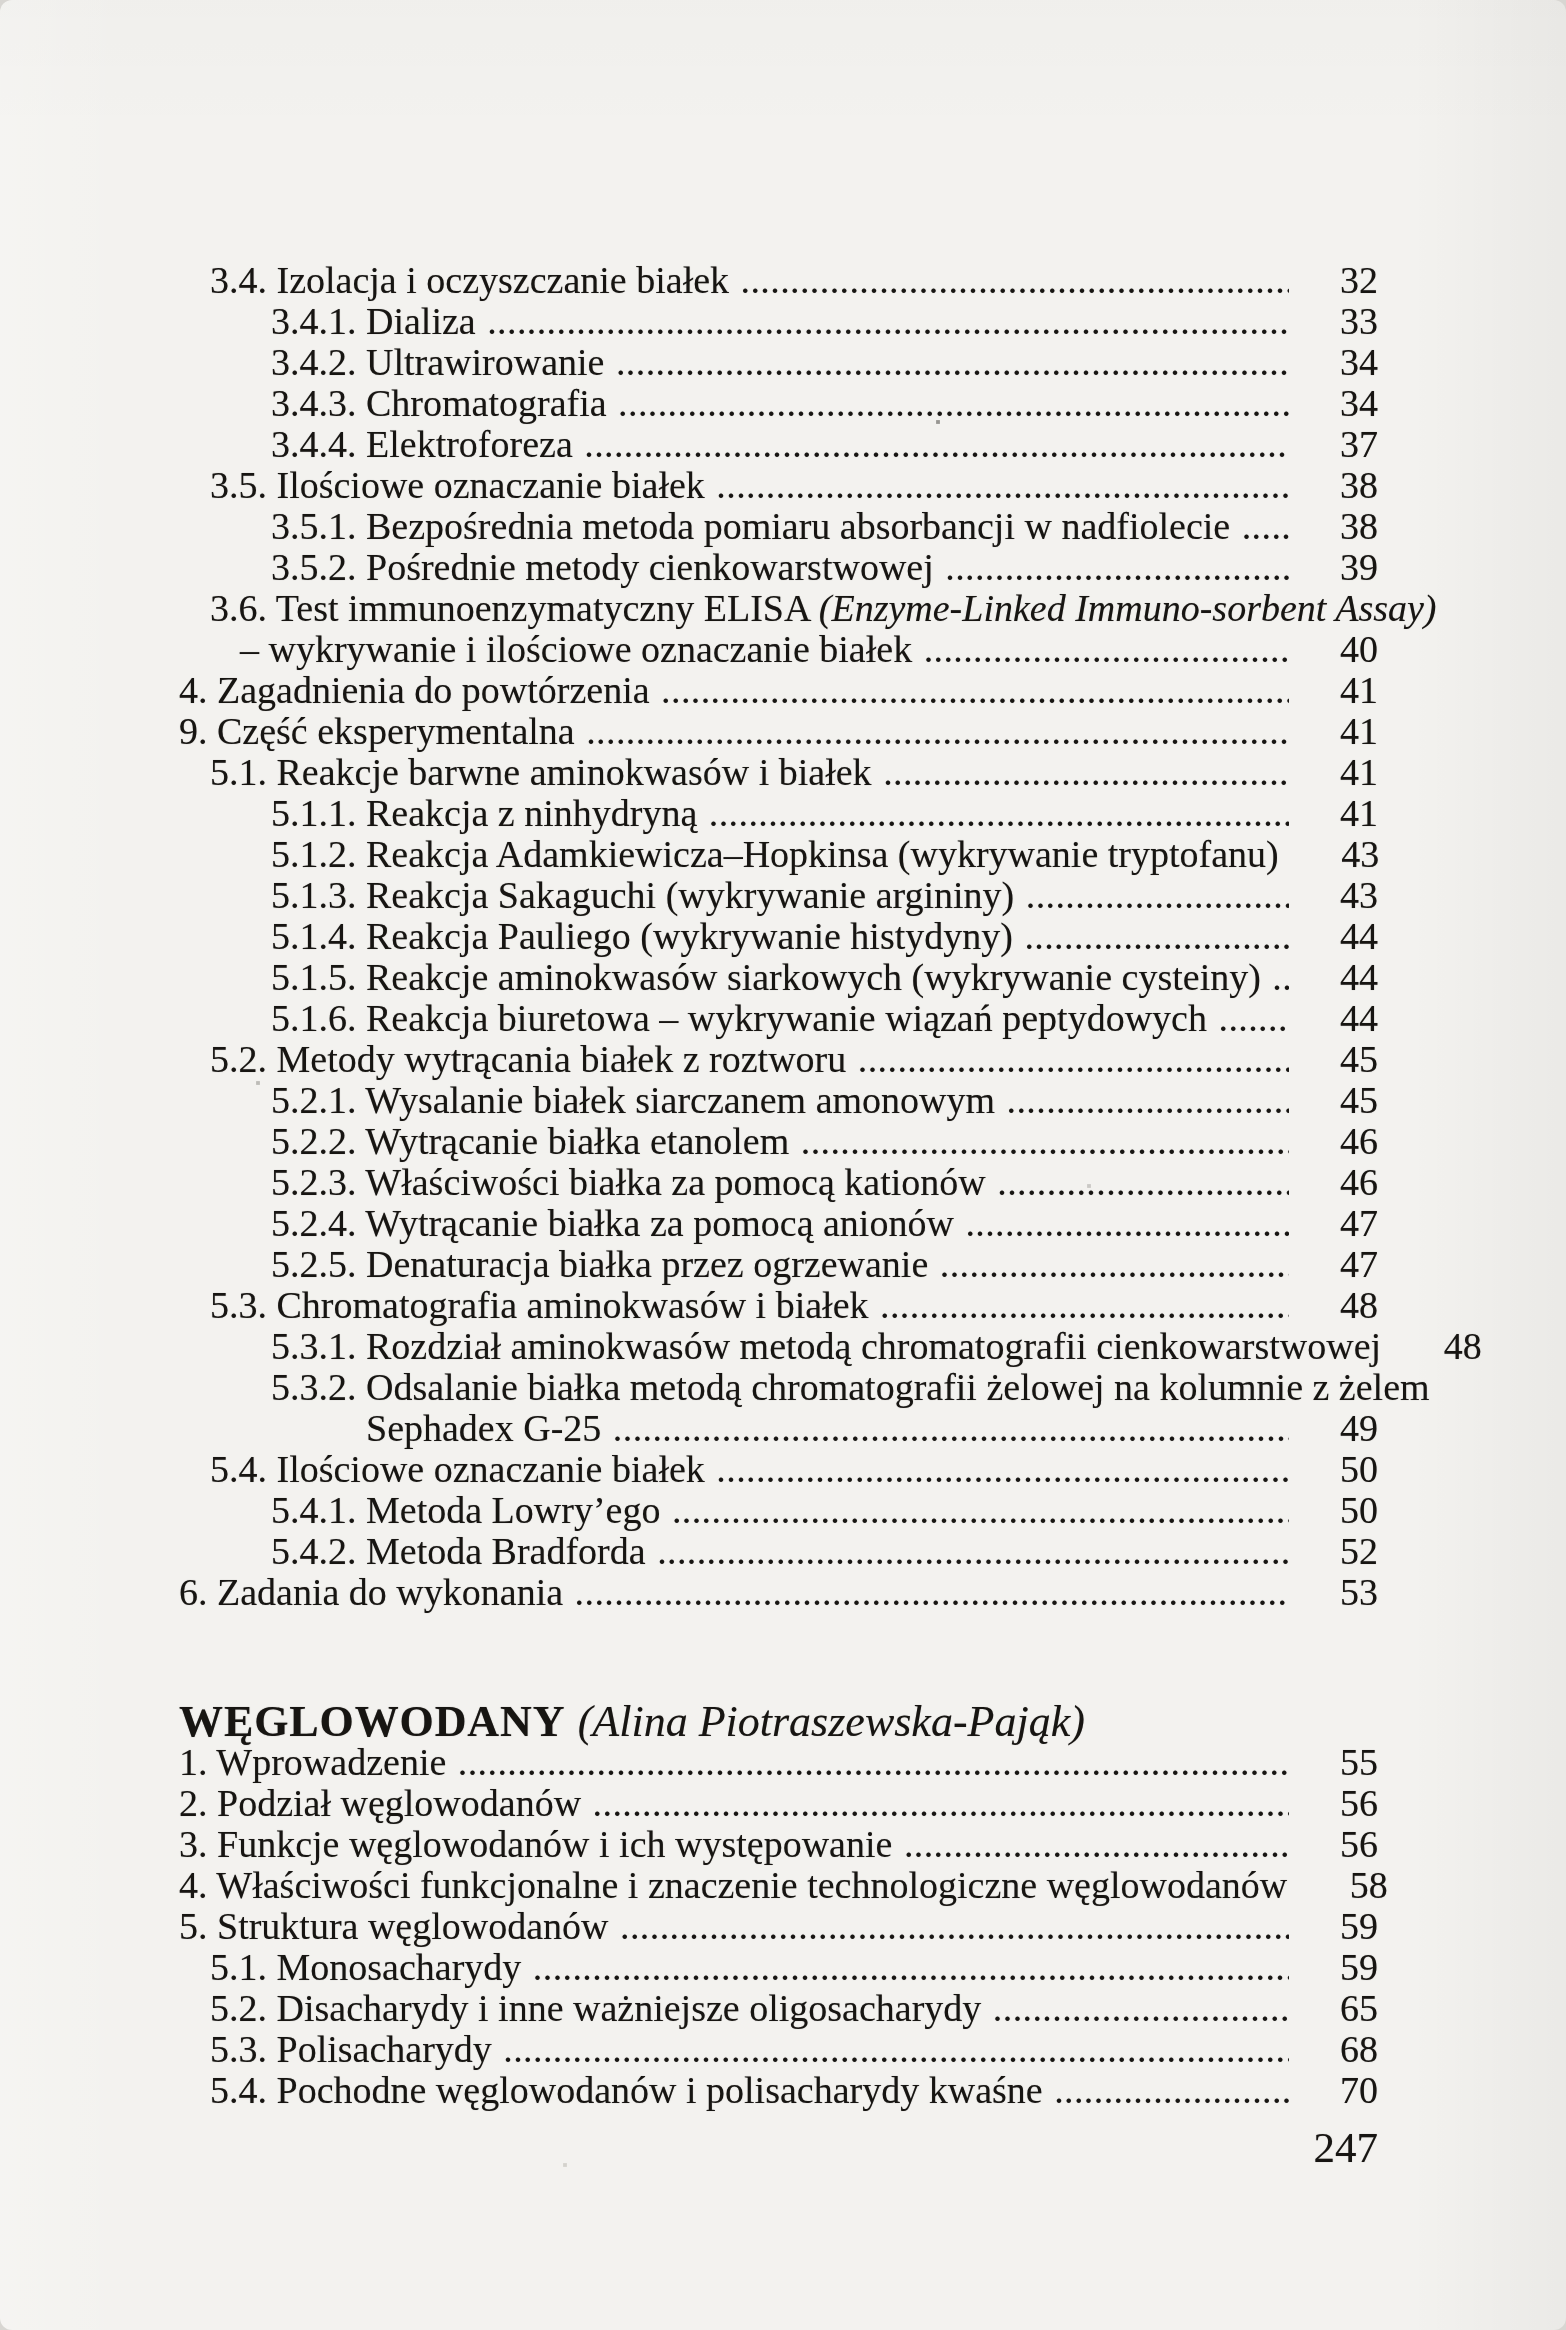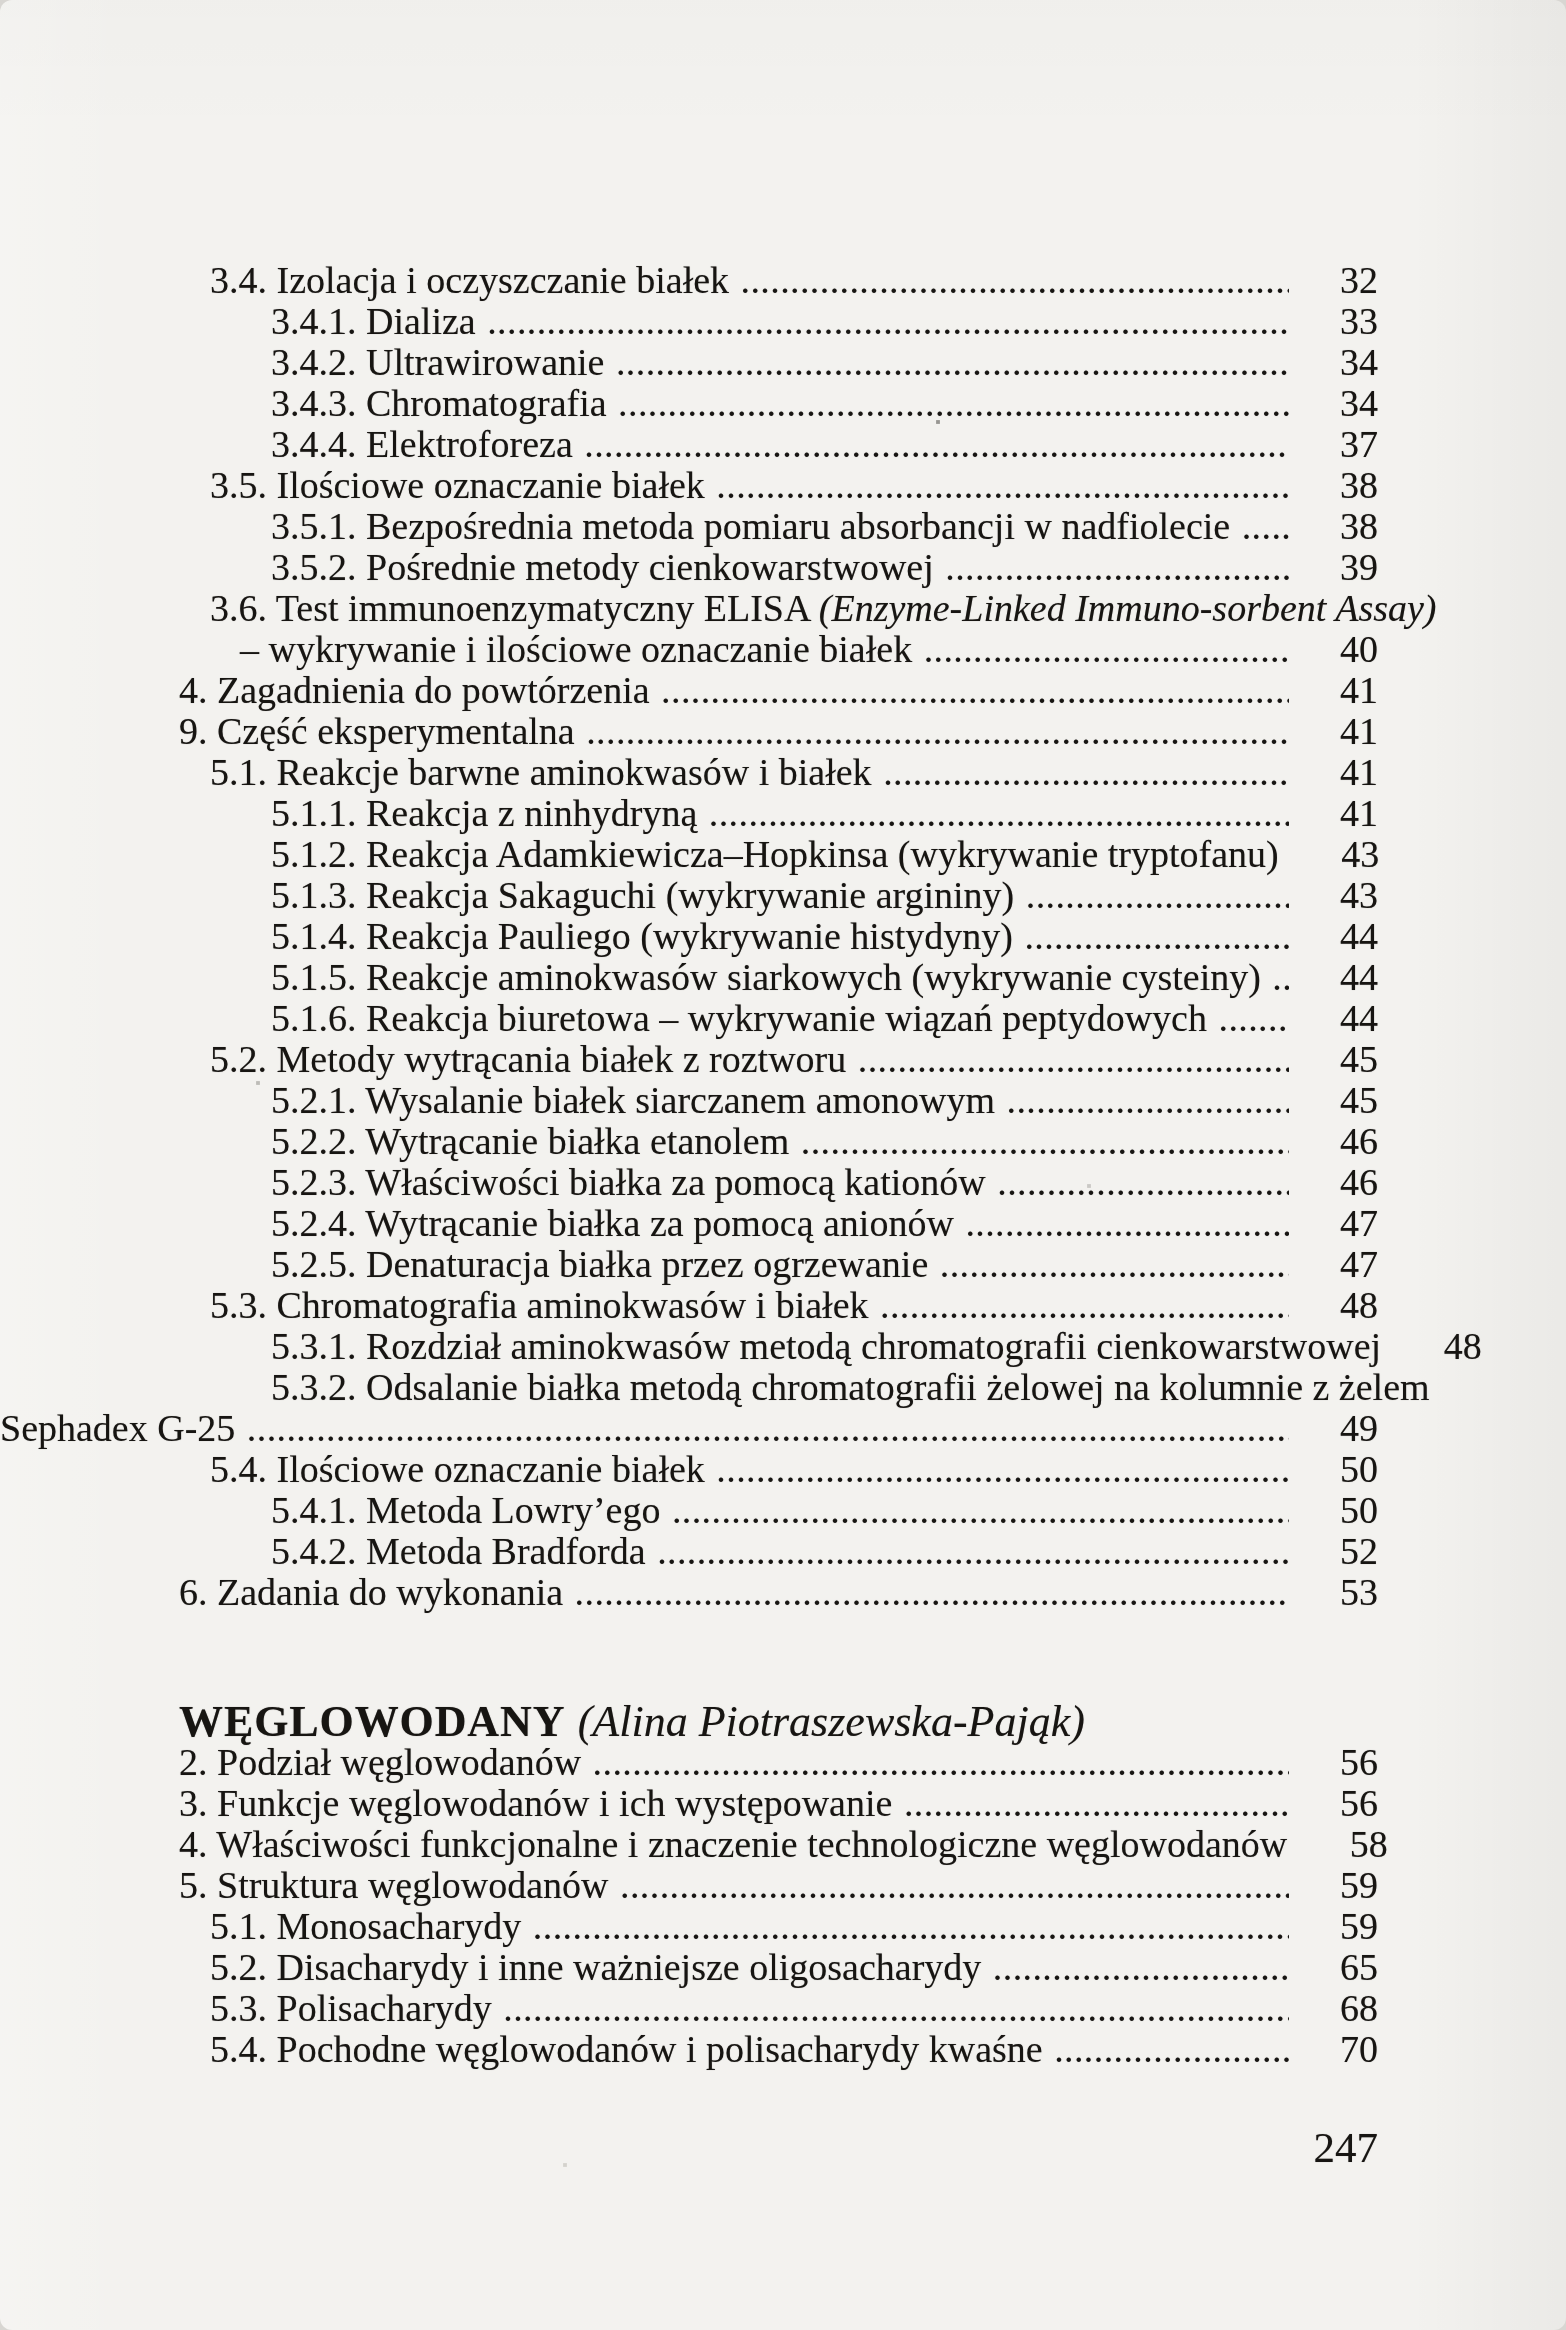--- a/index.html
+++ b/index.html
@@ -39,21 +39,21 @@
     letter-spacing:0.4px;
   }
   .pg{
     flex:0 0 auto;width:89px;text-align:right;
     text-shadow:0 0 0.9px rgba(20,18,14,.4);
   }
   .l1{padding-left:179px;}
   .l2{padding-left:210px;}
   .l3{padding-left:271px;}
   .c1{padding-left:240px;}
-  .c2{justify-content:space-between;}
+  .c2{padding-left:366px;justify-content:space-between;}
   .chapter-heading-row{
     margin-top:88px;
     height:41px;line-height:41px;
     padding-left:179px;
     font-size:44px;
     white-space:nowrap;
   }
   .chapter-title{font-weight:bold;letter-spacing:0.9px;text-shadow:0 0 0.9px rgba(20,18,14,.5);}
   .chapter-author{font-style:italic;margin-left:12.3px;text-shadow:0 0 0.9px rgba(20,18,14,.35);}
   .folio{
@@ -244,20 +244,25 @@
     <span class="pg">53</span>
   </div>
       </section>
 
     <div class="chapter-heading-row">
       <span class="chapter-title">WĘGLOWODANY</span><span class="chapter-author">(Alina Piotraszewska-Pająk)</span>
     </div>
 
     <section class="toc-section" id="section-carbs">
         <div class="row l1">
+    <span class="t"><span class="tx">1. Wprowadzenie</span></span>
+    <span class="leader"></span>
+    <span class="pg">55</span>
+  </div>
+        <div class="row l1">
     <span class="t"><span class="tx">2. Podział węglowodanów</span></span>
     <span class="leader"></span>
     <span class="pg">56</span>
   </div>
         <div class="row l1">
     <span class="t"><span class="tx">3. Funkcje węglowodanów i ich występowanie</span></span>
     <span class="leader"></span>
     <span class="pg">56</span>
   </div>
         <div class="row l1">

